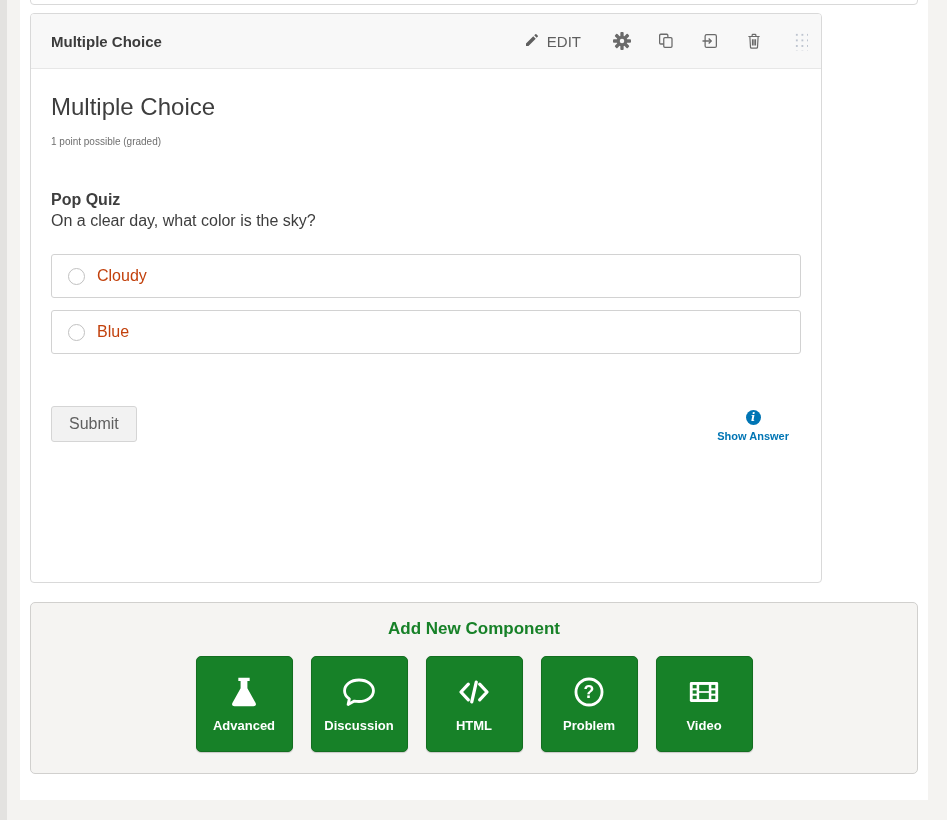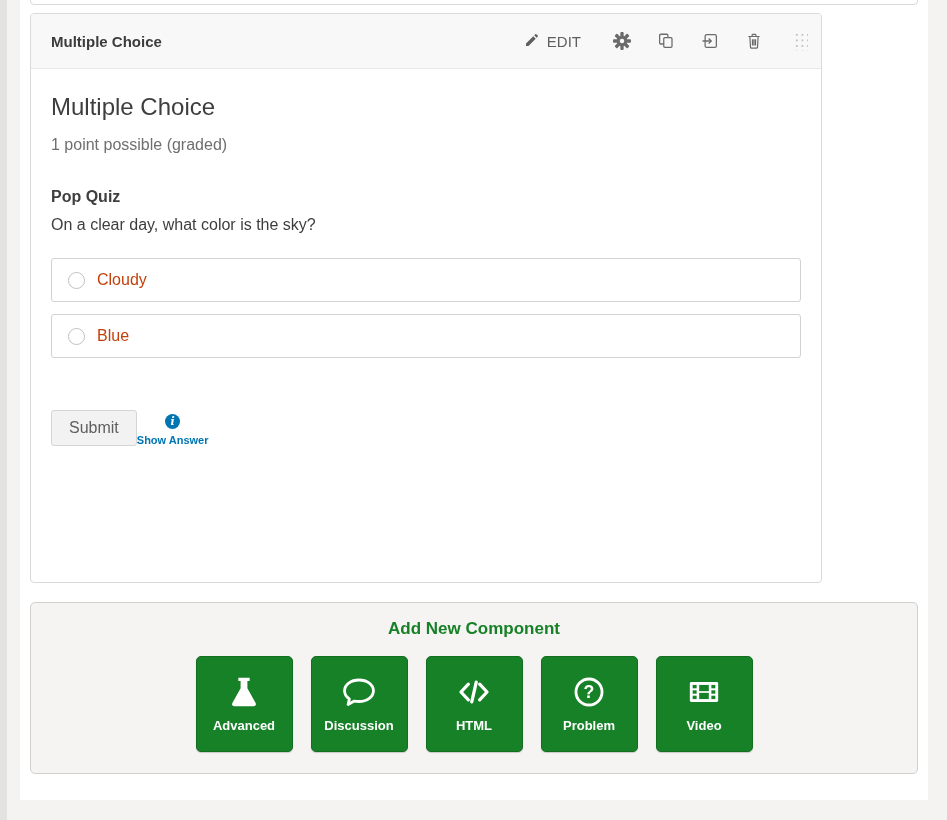--- a/index.html
+++ b/index.html
@@ -44,35 +44,35 @@
     width: 22px; height: 22px; cursor: pointer; margin-right: 22px; }
   .icon-button svg { display: block; }
   .drag-handle {
     width: 15px; height: 20px; margin-left: 6px; cursor: grab;
     background-image: radial-gradient(circle, #bdc4cf 1.3px, transparent 1.45px);
     background-size: 5.6px 5.6px; background-position: 1px 1px;
   }
   
   .component-body { padding: 22px 20px 0 20px; }
   .problem-title { font-size: 24px; font-weight: 400; color: #3e3e3e; margin: 2px 0 15px; }
-  .points-text { font-size: 16px; color: #6f6f6f; margin-bottom: 34px; }
-  .question-title { font-size: 16px; font-weight: bold; margin-bottom: 10px; }
+  .points-text { font-size: 10px; color: #6f6f6f; margin-bottom: 44px; }
+  .question-title { font-size: 16px; font-weight: bold; margin-bottom: 3px; }
   .question-text { font-size: 16px; margin-bottom: 24px; }
   .option-row {
     height: 44px; border: 1px solid #d2d2d2; border-radius: 3px;
     display: flex; align-items: center; padding: 0 16px; margin-bottom: 12px;
     background: #fff; cursor: pointer;
   }
   .radio {
     width: 17px; height: 17px; border: 1px solid #c1c1c1; border-radius: 50%;
     margin-right: 12px; background: #fff; flex: none;
   }
   .option-label { font-size: 16px; color: #c2410c; }
   .actions-row {
-    display: flex; align-items: flex-end;
+    display: flex; justify-content: space-between; align-items: flex-end;
     margin-top: 52px;
   }
   .submit-button {
     font-family: inherit; font-size: 16px; color: #5f5f5f;
     background: #f2f2f2; border: 1px solid #d5d5d5; border-radius: 3px;
     padding: 8px 17px; cursor: pointer;
   }
   .show-answer {
     display: flex; flex-direction: column; align-items: center; gap: 5px;
     margin-right: 12px; color: var(--link-blue, #0075b4); cursor: pointer;

